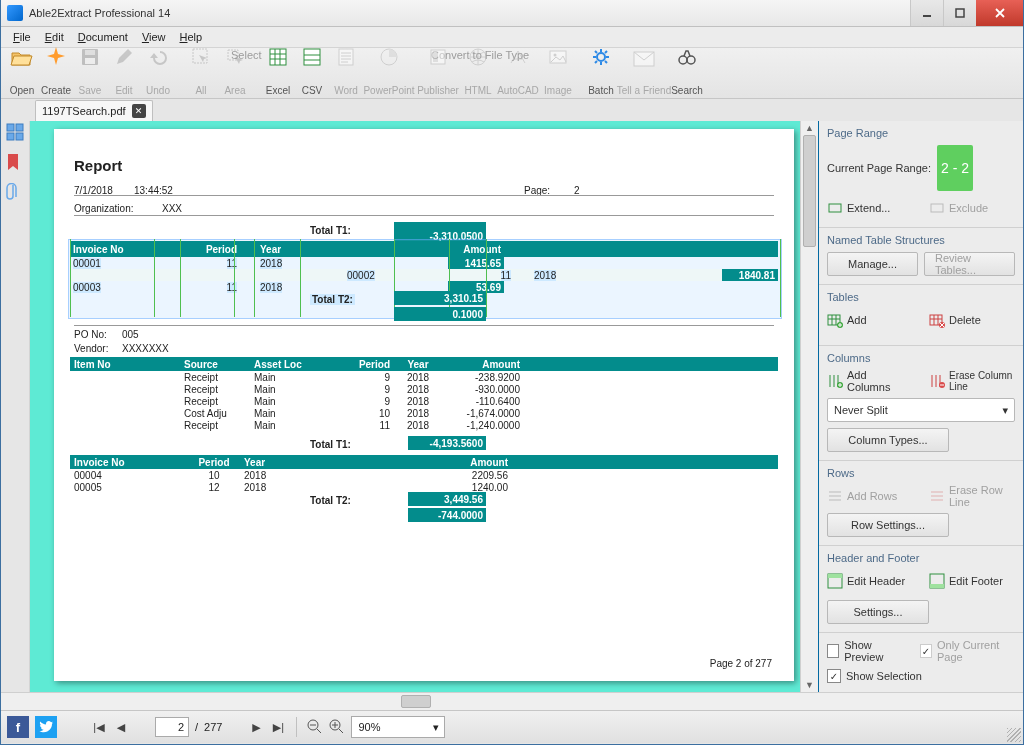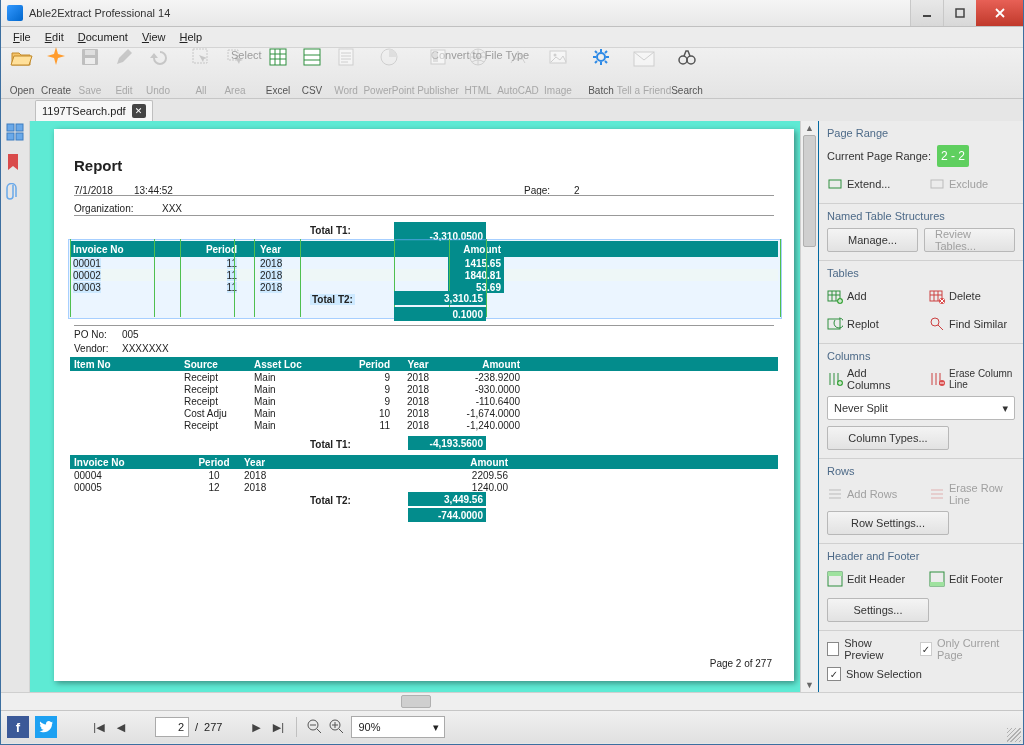--- a/index.html
+++ b/index.html
@@ -37,21 +37,21 @@
   .left-strip{width:28px;background:#e6e6e6;border-right:1px solid #d4d4d4;display:flex;flex-direction:column;align-items:center;padding-top:2px;gap:12px;}
   .left-strip .ic{width:18px;height:18px;}
   .doc-area{flex:1;background:#5eead4;position:relative;overflow:hidden;}
   .doc-page{position:absolute;left:24px;top:8px;width:740px;height:552px;background:#fff;box-shadow:2px 2px 6px rgba(0,0,0,0.4);}
   .vscroll{width:17px;background:#efefef;border-left:1px solid #cfcfcf;position:relative;}
   .vscroll .thumb{position:absolute;left:2px;right:2px;top:14px;height:110px;background:#cfcfcf;border:1px solid #b0b0b0;border-radius:2px;}
   .vscroll .arr{position:absolute;left:0;right:0;height:14px;display:flex;align-items:center;justify-content:center;color:#666;font-size:9px;}
   .right-panel{width:204px;background:#ececec;border-left:1px solid #0369a1;overflow:hidden;display:flex;flex-direction:column;font-size:11px;color:#333;}
   .panel-section{border-bottom:1px solid #d0d0d0;padding:6px 8px 8px 8px;}
   .panel-section .hdr{color:#4d6a88;margin-bottom:6px;}
-  .badge-green{background:#5fcf5f;color:#fff;padding:4px 4px;border-radius:2px;font-size:12px;}
+  .badge-green{background:#5fcf5f;color:#fff;padding:15px 4px;border-radius:2px;font-size:14px;}
   .panel-row{display:flex;gap:16px;}
   .panel-btn{display:flex;align-items:center;gap:4px;flex:1;height:22px;}
   .panel-btn.dim{color:#a0a0a0;}
   .panel-btn .picon{width:16px;height:16px;flex-shrink:0;}
   .panel-button{height:22px;border:1px solid #b8b8b8;background:linear-gradient(#f4f4f4,#e2e2e2);border-radius:2px;display:flex;align-items:center;justify-content:center;padding:0 10px;}
   .panel-button.dim{color:#a0a0a0;}
   .panel-select{height:22px;border:1px solid #b8b8b8;background:#fff;border-radius:2px;display:flex;align-items:center;padding:0 6px;justify-content:space-between;}
   .chk{display:flex;align-items:center;gap:5px;}
   .chk .box{width:12px;height:12px;border:1px solid #888;background:#fff;display:flex;align-items:center;justify-content:center;font-size:10px;color:#333;}
   
@@ -85,21 +85,21 @@
   .sel-table{position:absolute;left:16px;top:112px;width:708px;}
   .sel-header{background:#038c8c;color:#fff;height:16px;display:flex;font-size:10px;font-weight:bold;align-items:center;}
   .sel-header div,.sel-row div{box-sizing:border-box;padding:0 3px;}
   .col-inv{width:110px;}
   .col-per{width:60px;text-align:right;}
   .col-yr{width:60px;}
   .col-sp{width:148px;}
   .col-amt{width:56px;text-align:right;}
   .sel-row{height:12px;display:flex;font-size:10px;align-items:center;}
   .sel-row .col-amt{background:#038c8c;color:#fff;font-weight:600;justify-content:flex-end;display:flex;align-items:center;height:100%;}
-  .sel-row.alt{background:#eef7f7;}
+  .sel-row.alt{background:#eef7f7;justify-content:flex-end;}
   .sel-cell-hl{background:#cde9ff;}
   .vline{position:absolute;top:110px;height:78px;width:1px;background:#4fbf4f;}
   .sel-t2lbl{position:absolute;left:256px;top:165px;font-size:10px;font-weight:bold;background:#cde9ff;padding:0 2px;}
   .sel-t2val{position:absolute;left:340px;top:162px;width:92px;height:14px;background:#038c8c;color:#fff;font-size:10px;font-weight:bold;display:flex;align-items:center;justify-content:flex-end;padding-right:3px;box-sizing:border-box;}
   .sel-val2{position:absolute;left:340px;top:178px;width:92px;height:14px;background:#038c8c;color:#fff;font-size:10px;font-weight:bold;display:flex;align-items:center;justify-content:flex-end;padding-right:3px;box-sizing:border-box;}
   .hr3{position:absolute;left:20px;top:196px;width:700px;height:1px;background:#999;}
   .po-no{position:absolute;left:20px;top:200px;font-size:10px;}
   .po-v{position:absolute;left:68px;top:200px;font-size:10px;}
   .vendor{position:absolute;left:20px;top:214px;font-size:10px;}
   .vendor-v{position:absolute;left:68px;top:214px;font-size:10px;}
@@ -566,36 +566,20 @@
           <div class="panel-btn">
               <div class="picon"><svg width="16" height="16">
                   <rect x="1" y="3" width="12" height="10" fill="none" stroke="#cc4040"></rect>
                   <path d="M1 7 h12 M5 3 v10 M9 3 v10" stroke="#cc4040"></path>
                   <circle cx="13" cy="13" r="3" fill="#d94b4b"></circle>
                   <path d="M11 11 l4 4 M15 11 l-4 4" stroke="#fff"></path>
                 </svg></div>
               <span>Delete</span>
             </div>
         </div>
-        <div class="panel-row">
-          <div class="panel-btn">
-              <div class="picon"><svg width="16" height="16">
-                  <rect x="1" y="3" width="12" height="10" fill="none" stroke="#2f8f3f"></rect>
-                  <path d="M12 2 a5 5 0 1 1 -4 2" fill="none" stroke="#2f8f3f"></path>
-                </svg></div>
-              <span>Replot</span>
-            </div>
-          <div class="panel-btn">
-              <div class="picon"><svg width="16" height="16">
-                  <circle cx="6" cy="6" r="4" fill="none" stroke="#cc4040"></circle>
-                  <path d="M9 9 l5 5" stroke="#cc4040"></path>
-                </svg></div>
-              <span>Find Similar</span>
-            </div>
-        </div>
       </div>
 
       <div class="panel-section">
         <div class="hdr">Columns</div>
         <div class="panel-row" style="margin-bottom:6px;">
           <div class="panel-btn">
               <div class="picon"><svg width="16" height="16">
                   <path d="M3 2 v12 M7 2 v12 M11 2 v12" stroke="#2f8f3f"></path>
                   <circle cx="13" cy="12" r="3" fill="#3ea63e"></circle>
                   <path d="M13 10 v4 M11 12 h4" stroke="#fff"></path>

